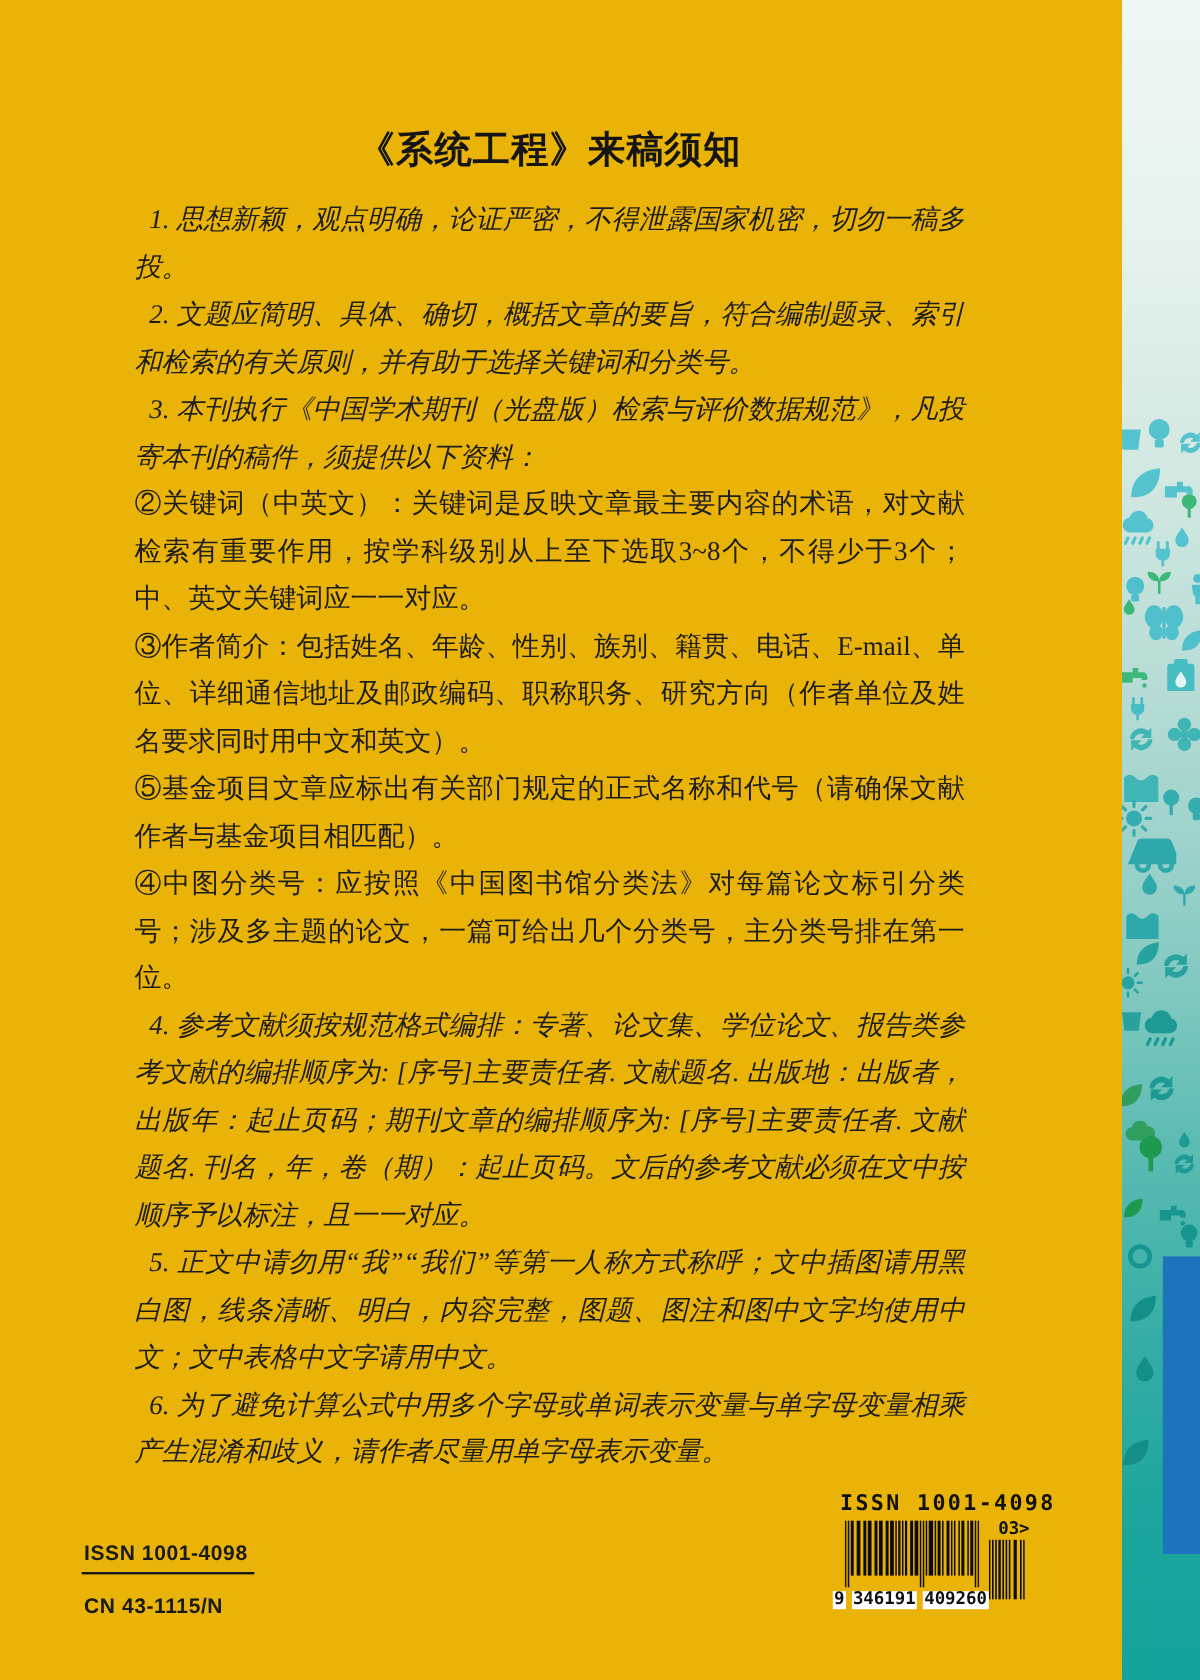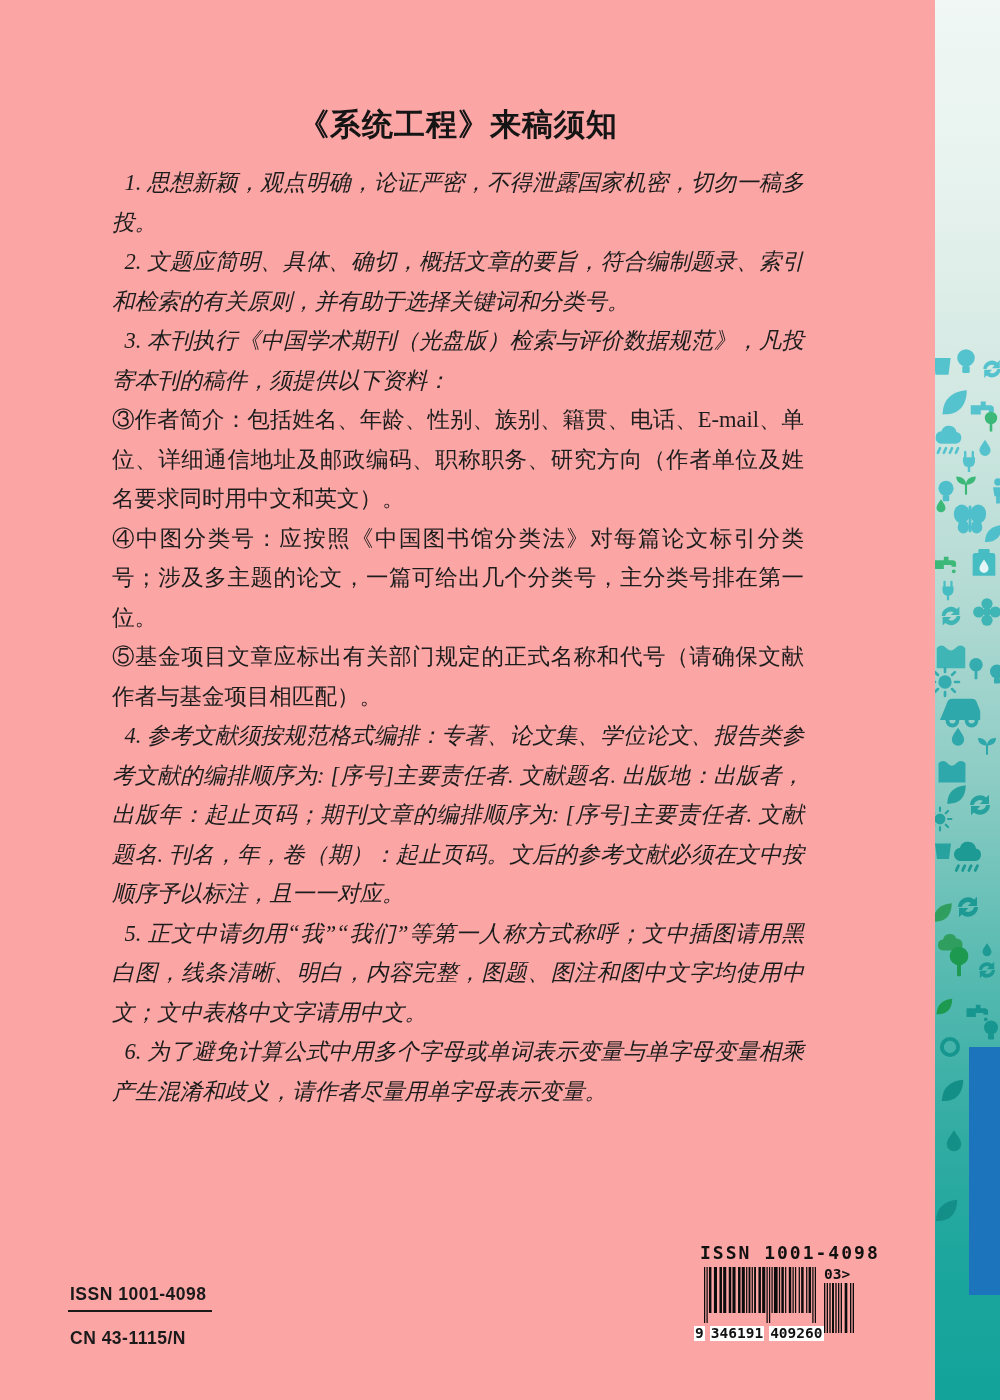--- a/index.html
+++ b/index.html
@@ -1,17 +1,17 @@
 <!DOCTYPE html>
 <html><head>
 <meta charset="utf-8">
 <style>
   html,body{margin:0;padding:0;background:#ffffff;}
   .page{
-    position:relative;width:1000px;height:1400px;background:#fca5a5;overflow:hidden;
+    position:relative;width:1000px;height:1400px;background:#eab308;overflow:hidden;
     font-family:"Liberation Serif","DejaVu Serif",serif;color:#1c1c1c;
   }
   
   .strip{
     position:absolute;left:935px;top:0;width:65px;height:1400px;overflow:hidden;
     background:linear-gradient(180deg,#f0f7f4 0%,#e6f2ee 14%,#d3e8e2 28%,#b4dbd4 42%,#8bccc4 56%,#5cbcb3 68%,#35ada4 80%,#1ca69d 90%,#13a39b 100%);
   }
   .strip .icon{position:absolute;line-height:0;}
   .strip .icon svg{display:block;}
   .blue-bar{position:absolute;left:969px;top:1047px;width:31px;height:248px;background:#1c75bc;}
@@ -48,21 +48,21 @@
   .barcode-main{position:relative;width:124px;height:72px;}
   .barcode-main svg{position:absolute;left:10px;top:0;}
   .barcode-digits{
     position:absolute;left:0;bottom:-2px;display:flex;gap:5px;align-items:flex-end;
     font-family:"DejaVu Sans Mono",monospace;font-size:14.5px;font-weight:700;color:#111;
   }
   .barcode-digits span{background:#fff;padding:0 1px;line-height:15px;}
   .barcode-addon{position:relative;width:34px;height:72px;margin-left:6px;}
   .addon-text{
     font-family:"DejaVu Sans Mono",monospace;font-size:14.5px;font-weight:700;color:#111;
-    line-height:14px;text-align:left;
+    line-height:14px;text-align:right;
   }
   .barcode-addon svg{display:block;margin-top:2px;}
 </style>
 </head>
 <body>
 
 <div class="page">
 
   <div class="strip" id="strip">
       <div class="icon" style="left: -6px; top: 352px; color: rgb(85, 195, 206);">
@@ -346,23 +346,24 @@
       </div>
     </div>
   <div class="blue-bar"></div>
 
   <div class="title">《系统工程》来稿须知</div>
 
   <div class="notice-body" id="notice-body">
       <p class="para indent">1. 思想新颖，观点明确，论证严密，不得泄露国家机密，切勿一稿多投。</p>
       <p class="para indent">2. 文题应简明、具体、确切，概括文章的要旨，符合编制题录、索引和检索的有关原则，并有助于选择关键词和分类号。</p>
       <p class="para indent">3. 本刊执行《中国学术期刊（光盘版）检索与评价数据规范》，凡投寄本刊的稿件，须提供以下资料：</p>
+      <p class="para">②关键词（中英文）：关键词是反映文章最主要内容的术语，对文献检索有重要作用，按学科级别从上至下选取3~8个，不得少于3个；中、英文关键词应一一对应。</p>
       <p class="para">③作者简介：包括姓名、年龄、性别、族别、籍贯、电话、E-mail、单位、详细通信地址及邮政编码、职称职务、研究方向（作者单位及姓名要求同时用中文和英文）。</p>
+      <p class="para">⑤基金项目文章应标出有关部门规定的正式名称和代号（请确保文献作者与基金项目相匹配）。</p>
       <p class="para">④中图分类号：应按照《中国图书馆分类法》对每篇论文标引分类号；涉及多主题的论文，一篇可给出几个分类号，主分类号排在第一位。</p>
-      <p class="para">⑤基金项目文章应标出有关部门规定的正式名称和代号（请确保文献作者与基金项目相匹配）。</p>
       <p class="para indent">4. 参考文献须按规范格式编排：专著、论文集、学位论文、报告类参考文献的编排顺序为: [序号]主要责任者. 文献题名. 出版地：出版者，出版年：起止页码；期刊文章的编排顺序为: [序号]主要责任者. 文献题名. 刊名，年，卷（期）：起止页码。文后的参考文献必须在文中按顺序予以标注，且一一对应。</p>
       <p class="para indent">5. 正文中请勿用“我”“我们”等第一人称方式称呼；文中插图请用黑白图，线条清晰、明白，内容完整，图题、图注和图中文字均使用中文；文中表格中文字请用中文。</p>
       <p class="para indent">6. 为了避免计算公式中用多个字母或单词表示变量与单字母变量相乘产生混淆和歧义，请作者尽量用单字母表示变量。</p>
     </div>
 
   <div class="issue-info">
     <div class="info-col">
       <div class="info-top">ISSN 1001-4098</div>
       <div class="info-rule"></div>
       <div class="info-bottom">CN 43-1115/N</div>

